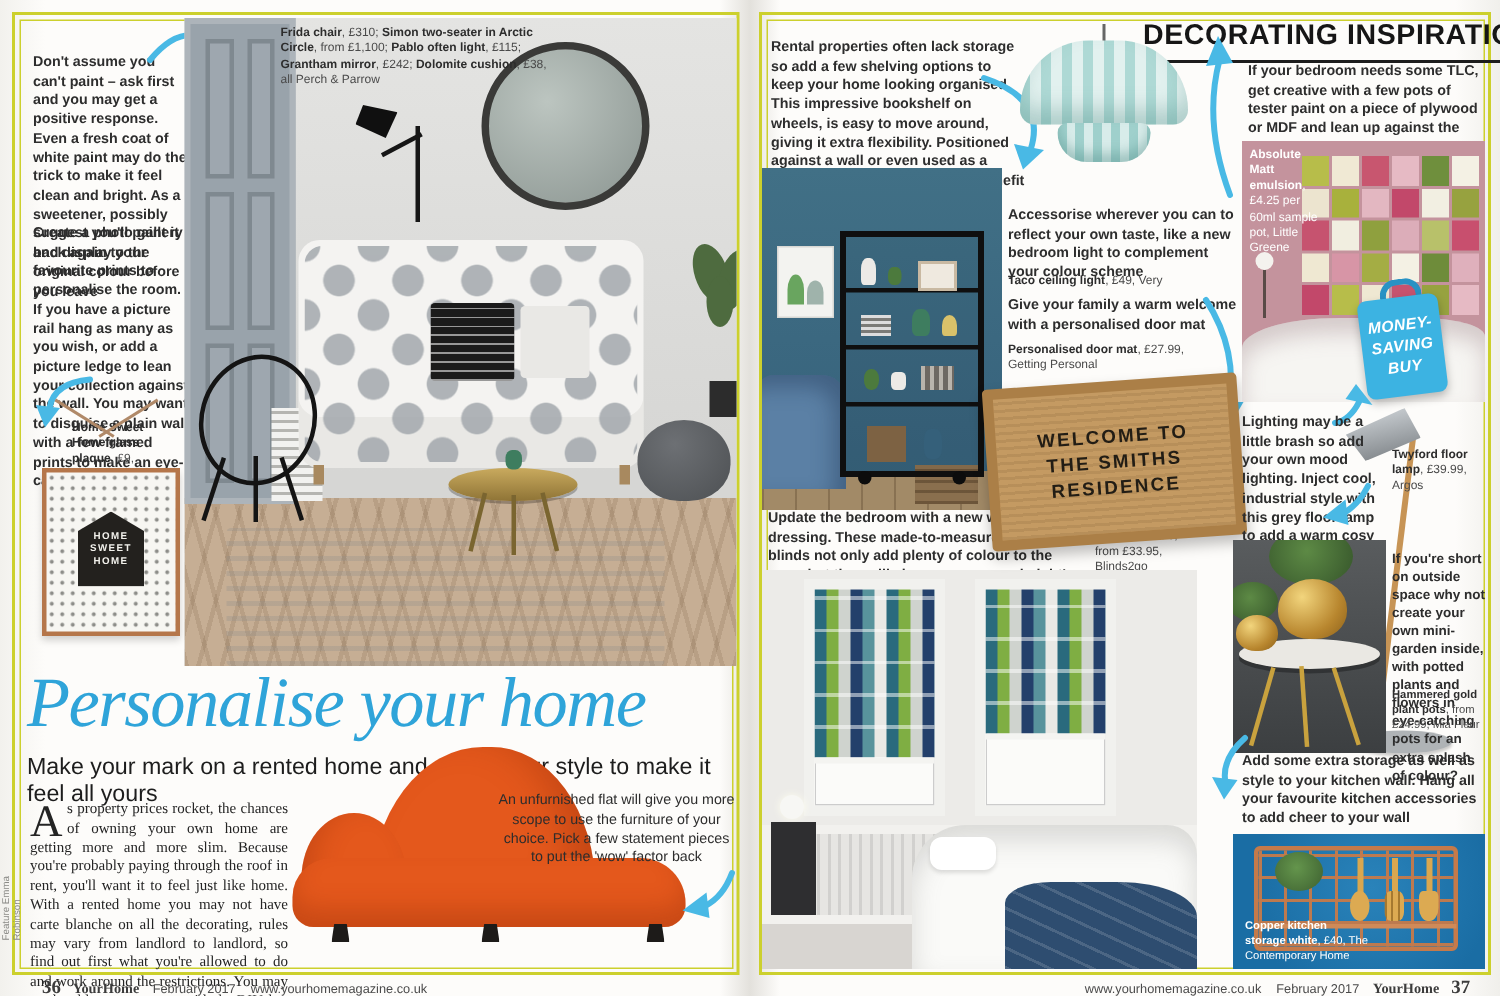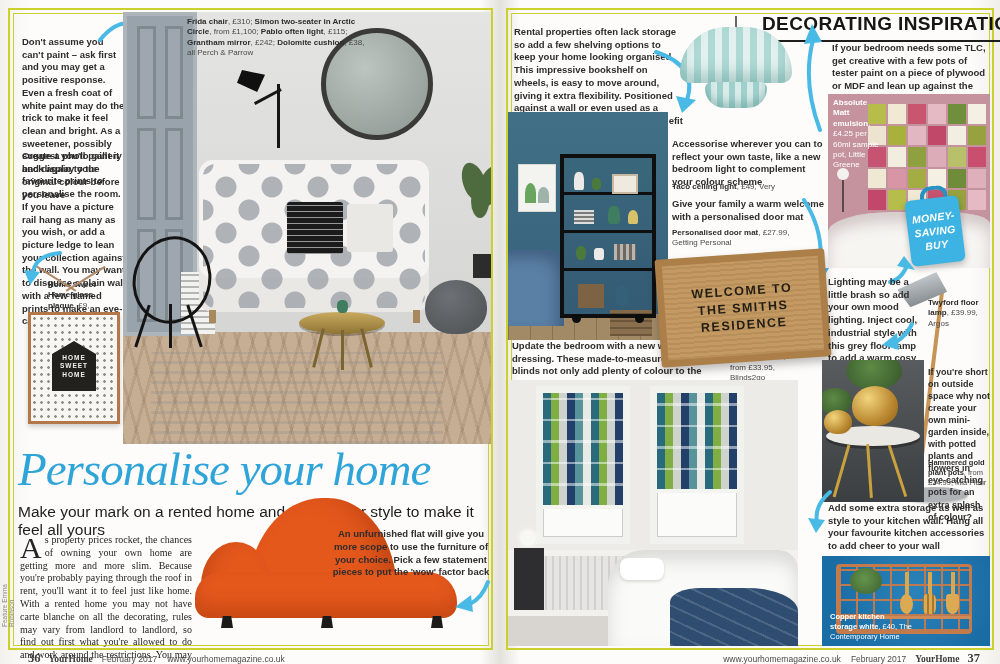--- a/index.html
+++ b/index.html
@@ -25,21 +25,21 @@
   
   .spine{position:absolute;left:-24px;top:588px;width:64px;font-size:6.5px;color:#8a8a86;
     transform:rotate(-90deg);transform-origin:center;}
   .title{position:absolute;left:18px;top:442px;width:474px;margin:0;
     font-family:"Liberation Serif",serif;font-style:italic;font-weight:400;
     font-size:47px;color:var(--title_blue);letter-spacing:-1px;}
   .standfirst{position:absolute;left:18px;top:503px;width:474px;font-size:15.5px;color:#1d1d1d;font-weight:500;}
   .bodycopy{position:absolute;left:20px;top:534px;width:172px;font-family:"Liberation Serif",serif;
     font-size:10px;line-height:1.28;text-align:justify;color:#242424;}
   .dropcap{float:left;font-size:30px;line-height:.78;padding:2px 3px 0 0;font-family:"Liberation Serif",serif;}
-  .callout{position:absolute;left:332px;top:528px;width:158px;font-size:9.5px;font-weight:700;
+  .callout{position:absolute;left:332px;top:528px;width:158px;font-size:9.5px;font-weight:400;
     text-align:center;line-height:1.35;color:#2d2d2d;}
   .folio{position:absolute;top:651px;font-size:8.5px;color:#3c3c3c;}
   .folio .pgnum{font-family:"Liberation Serif",serif;font-size:12.5px;font-weight:700;margin:0 4px;}
   .folio .brand{font-family:"Liberation Serif",serif;font-weight:700;font-size:9.5px;margin:0 4px;}
   .folio .dt,.folio .url{margin:0 5px;color:#4a4a4a;}
   .folio-left{left:24px;} .folio-right{right:16px;}
 
   
   .lr{position:absolute;left:123px;top:12px;width:368px;height:432px;overflow:hidden;
     background:linear-gradient(#e4e4e2,#d6d6d4 70%);}

